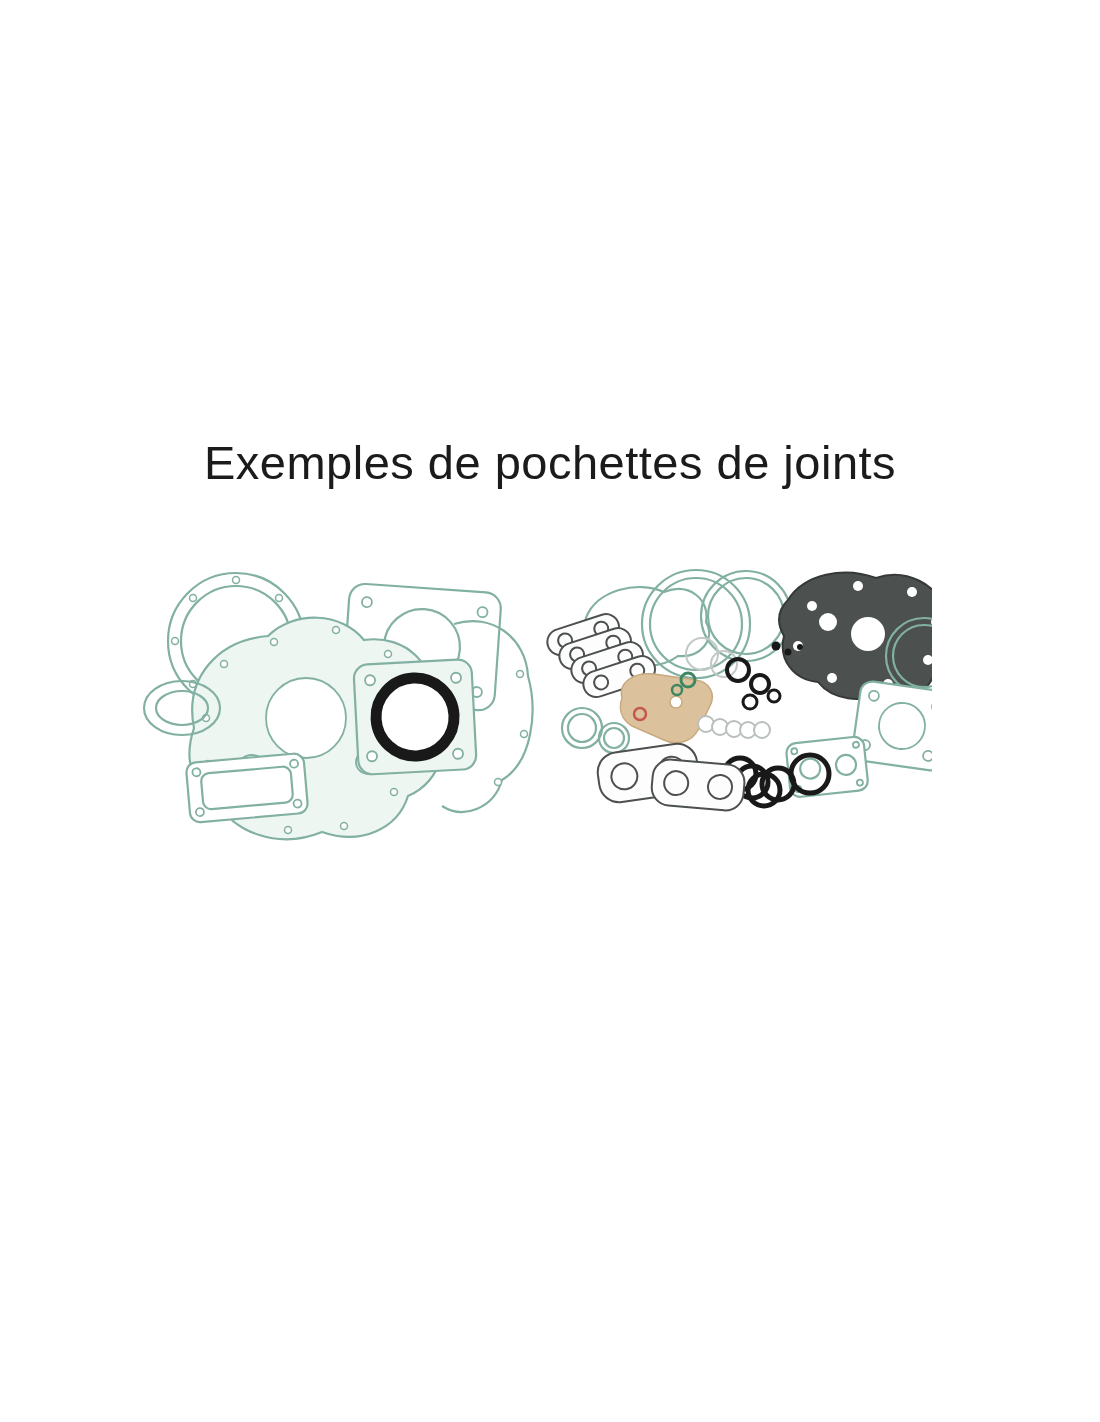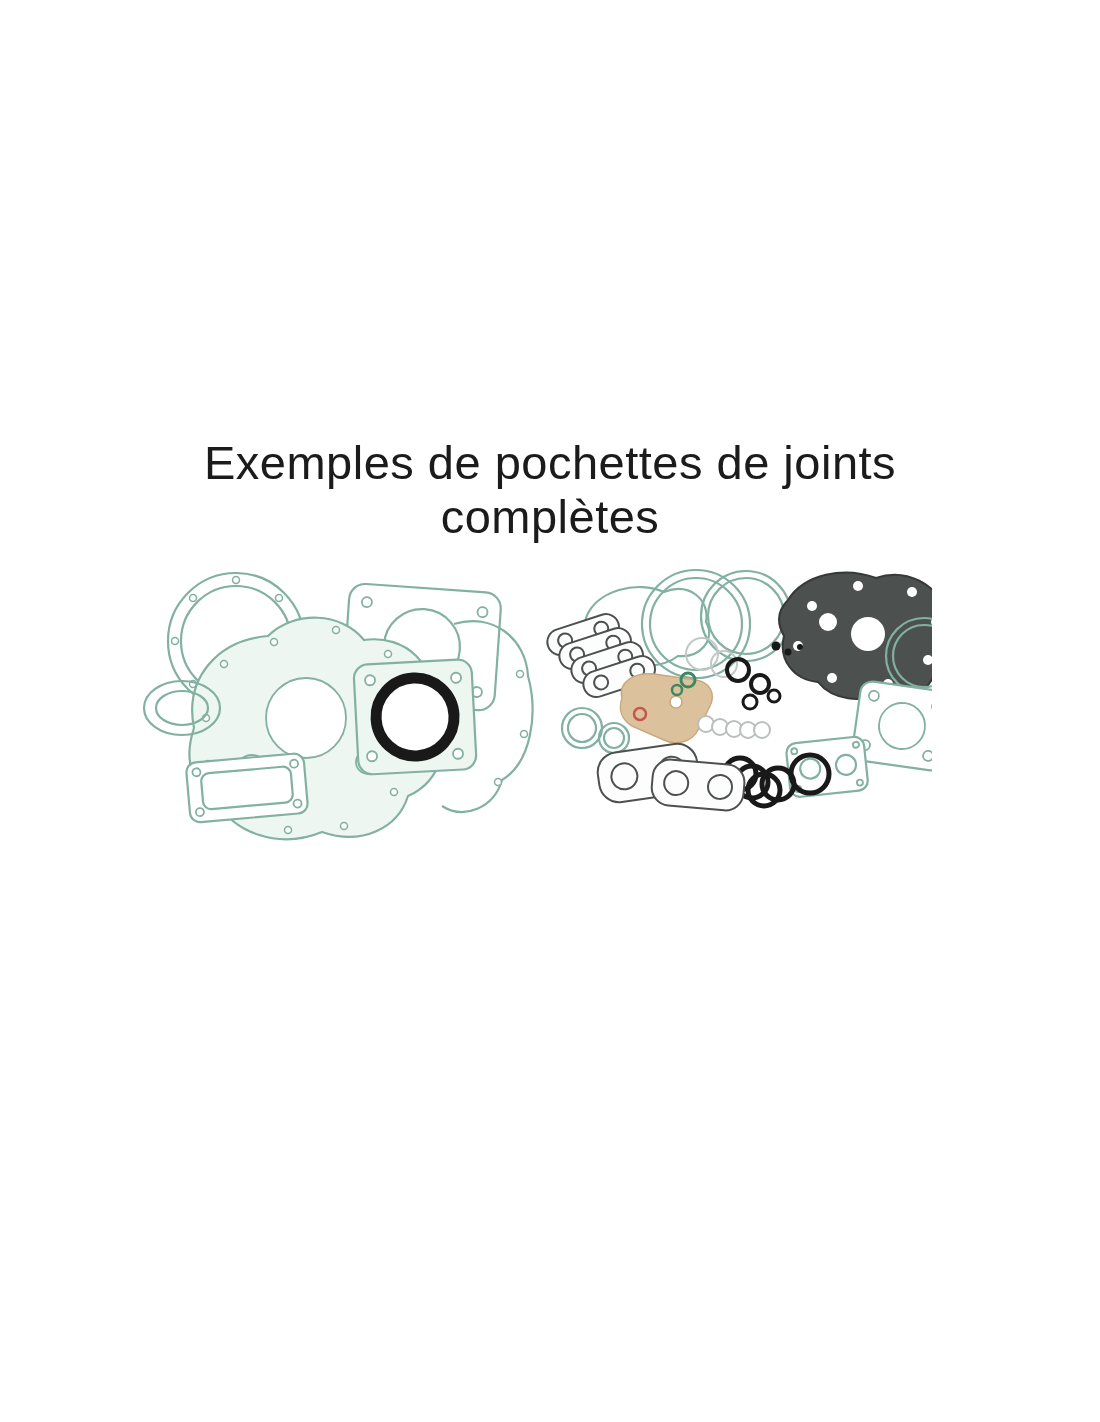--- a/index.html
+++ b/index.html
@@ -40,21 +40,20 @@
   .washer     { fill:#ffffff; stroke:#b9bfbc; stroke-width:2; }
   .wh         { fill:#ffffff; stroke:none; }
 </style>
 </head>
 <body>
 
 <div class="page">
 
   <h1 class="title">
     <span class="title-line">Exemples de pochettes de joints</span>
-    <span class="title-line">complètes</span>
   </h1>
 
   <figure class="figure figure-mono">
     <svg viewBox="0 0 400 294" aria-hidden="true">
 
       <g>
         <circle class="teal" cx="100" cy="75" r="68"></circle>
         <circle class="teal" cx="100" cy="75" r="55"></circle>
         <circle class="hole-sm" cx="161" cy="75" r="3.5"></circle>
         <circle class="hole-sm" cx="143" cy="32" r="3.5"></circle>

